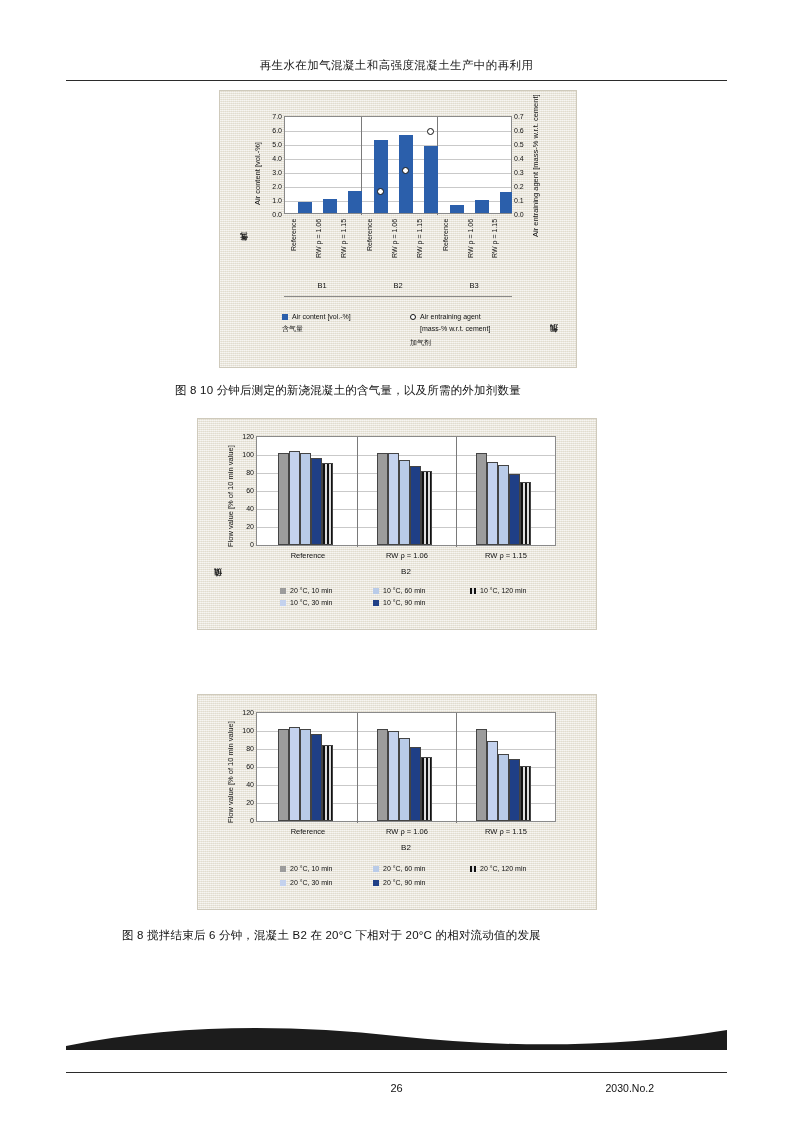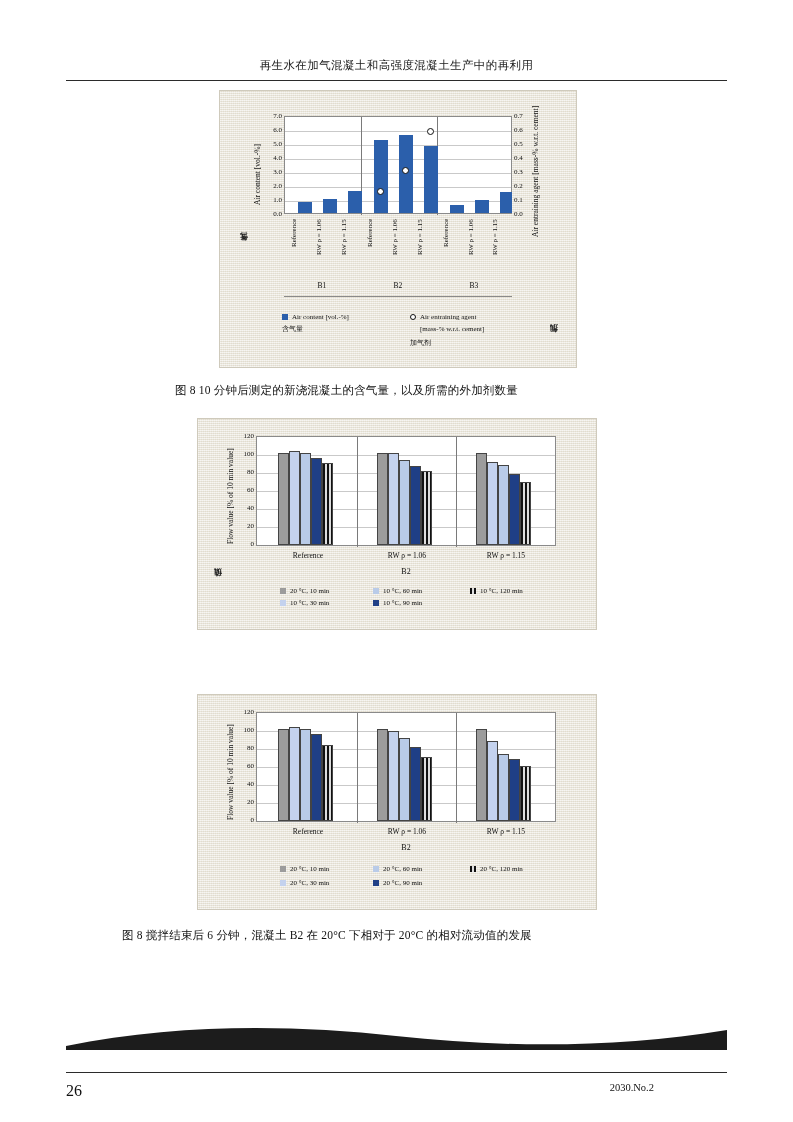--- a/index.html
+++ b/index.html
@@ -13,21 +13,20 @@
     font-family: "Liberation Sans", sans-serif;
     color: #111;
     position: relative;
     overflow: hidden;
   }
   .page {
     position: relative;
     width: 720px;
     height: 1122px;
     box-sizing: border-box;
-    font-family: Liberation Serif, serif;
   }
   
   .header {
     position: absolute;
     top: 58px;
     left: 66px;
     width: 661px;
     text-align: center;
     font-size: 11.5px;
     letter-spacing: 0.4px;
@@ -179,21 +178,22 @@
     left: 66px;
     top: 1072px;
     width: 661px;
     border-top: 1px solid #2b2b2b;
   }
   .footer-page {
     position: absolute;
     top: 1082px;
     left: 66px;
     width: 661px;
-    font-size: 16px;
+    text-align: center;
+    font-size: 11px;
   }
   .footer-issue {
     position: absolute;
     top: 1082px;
     right: 66px;
     font-size: 10.5px;
   }
 </style>
 </head>
 <body>

